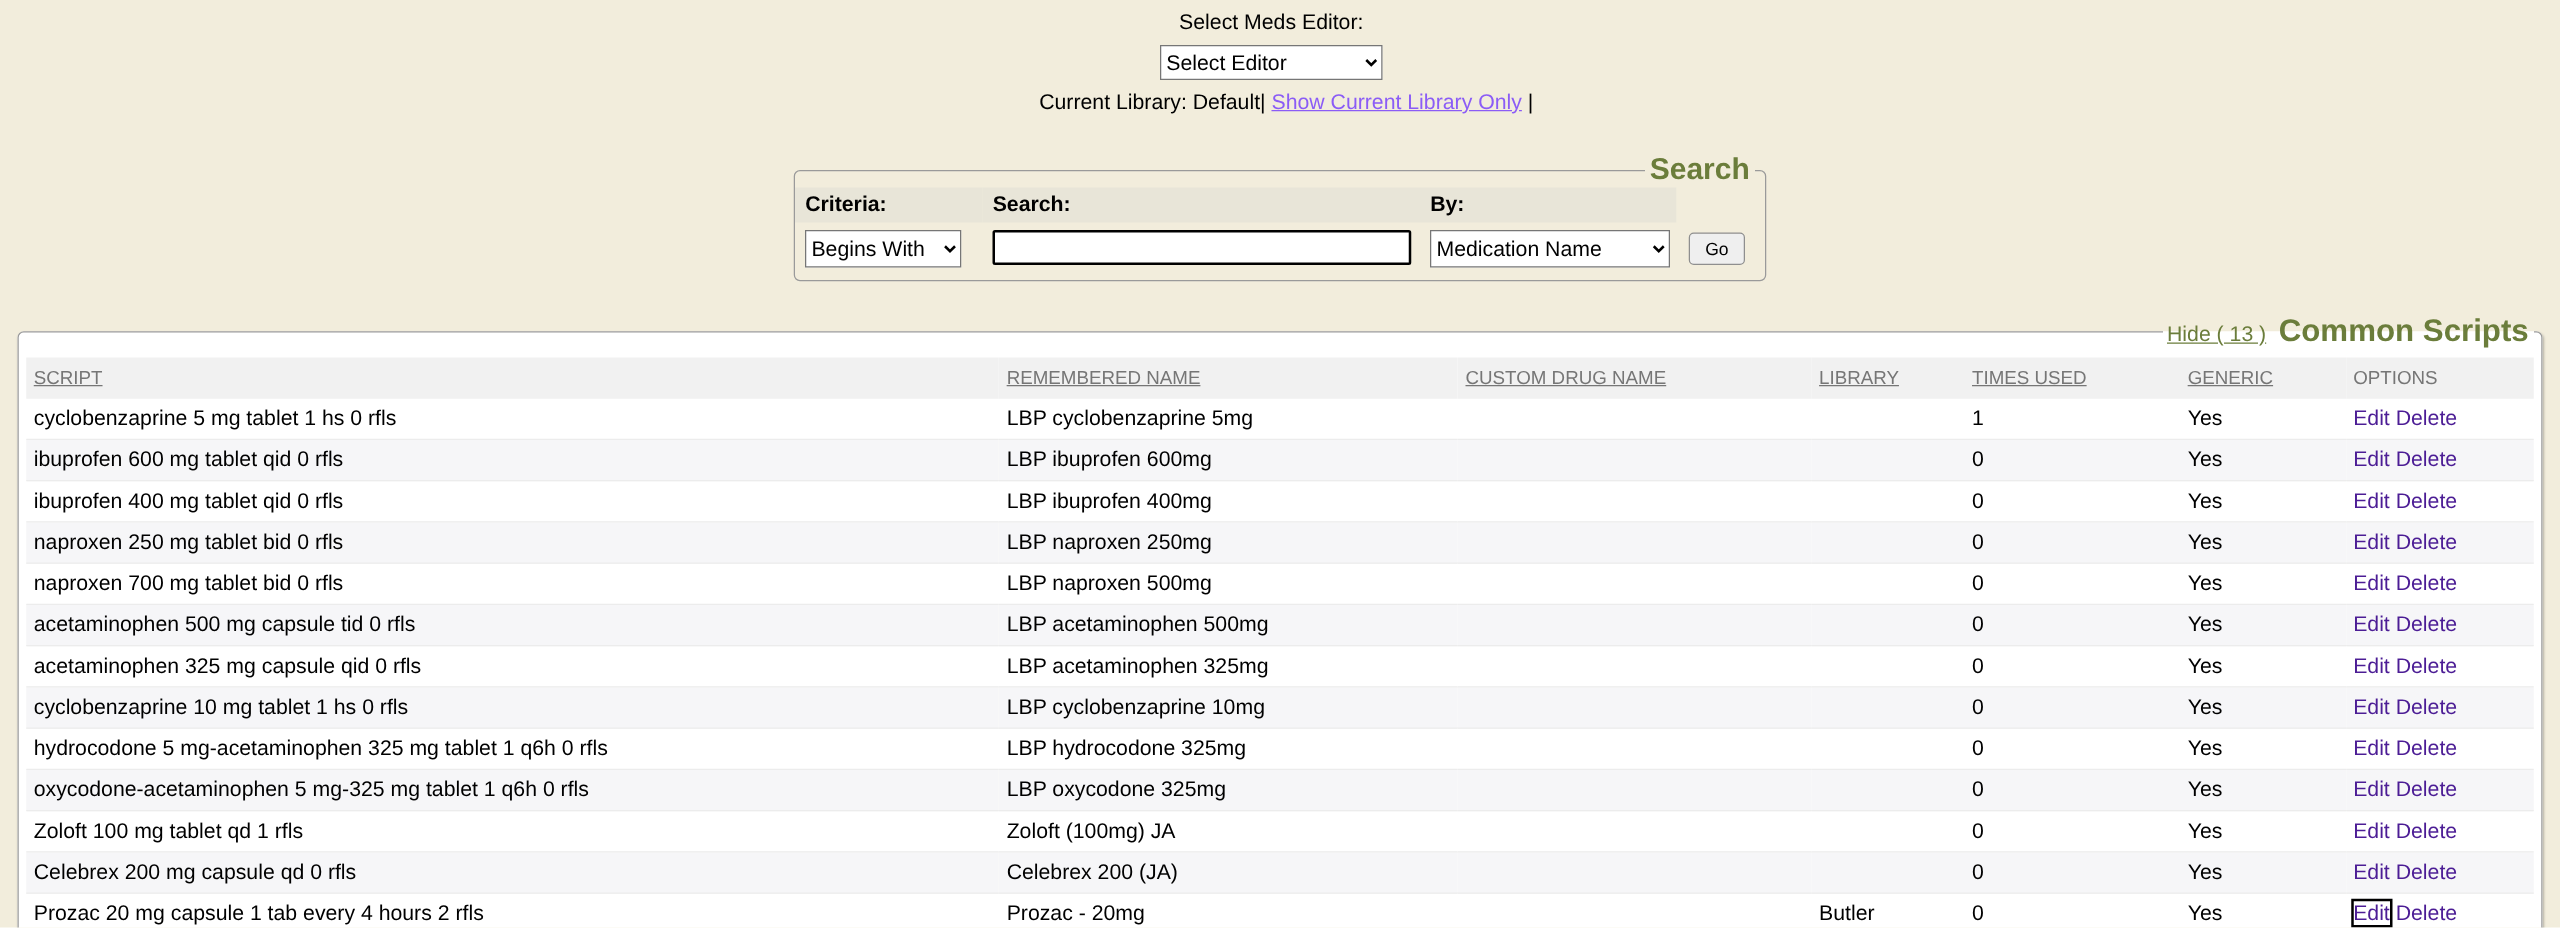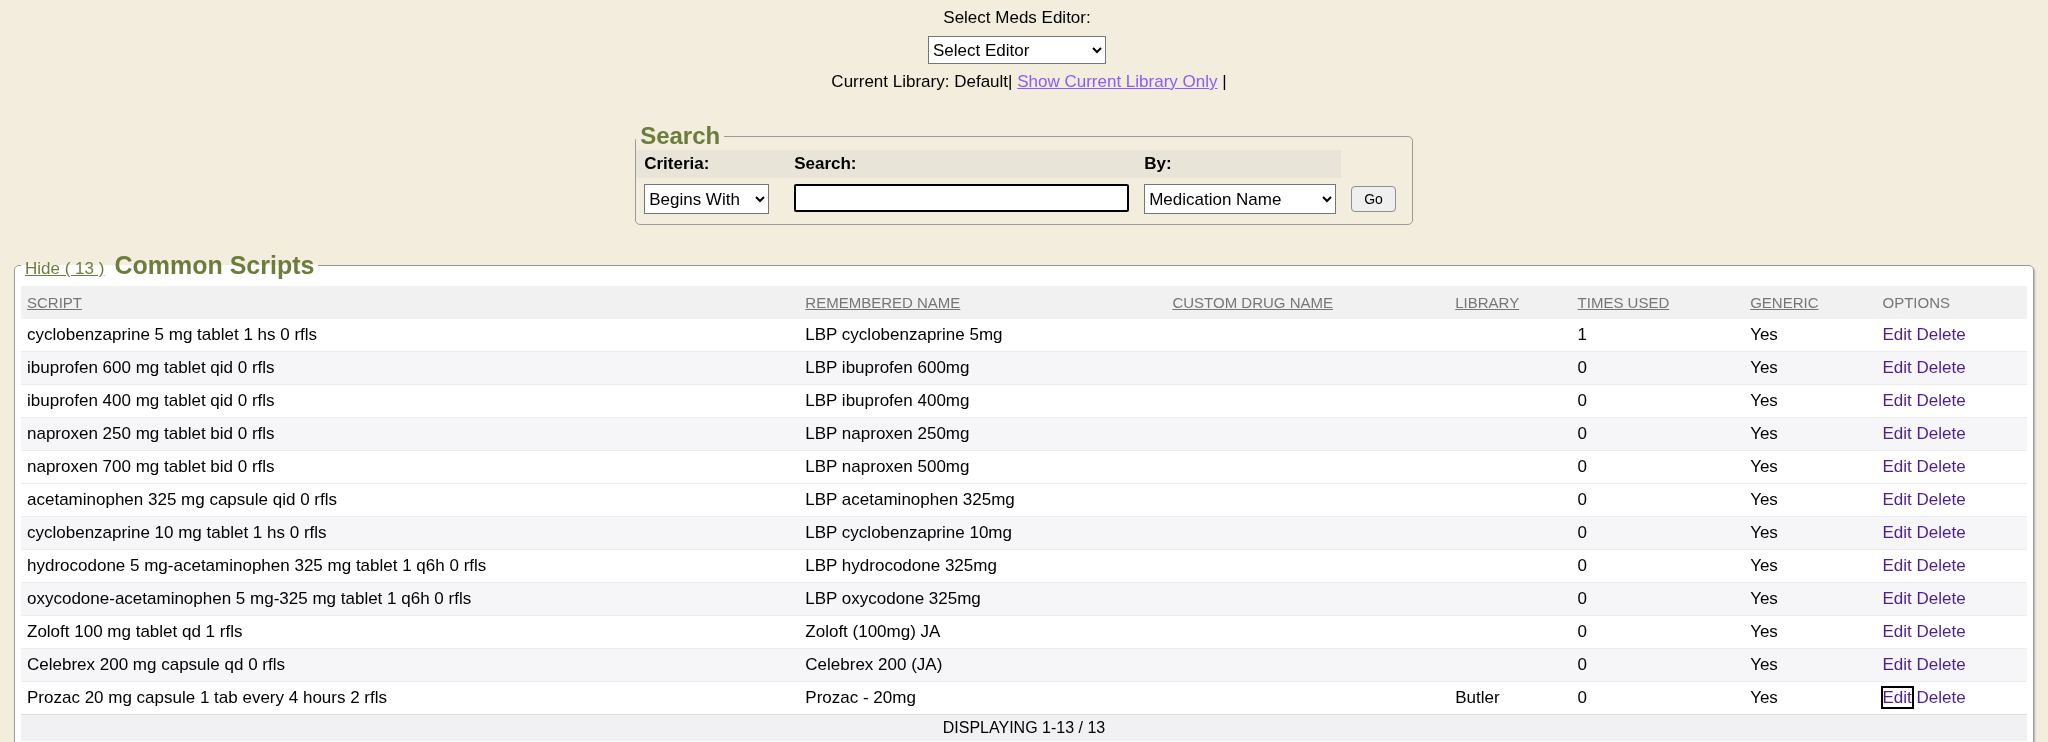--- a/index.html
+++ b/index.html
@@ -20,21 +20,21 @@
   }
   
   .topbar{padding-top:8px;}
   .editor-row{display:flex;justify-content:flex-end;align-items:center;gap:8px;padding-right:14px;flex-direction:column;}
   .editor-row select{width:178px;height:28px;font-size:17px;font-family:inherit;background:#fff;}
   .second-row{display:flex;justify-content:center;align-items:baseline;margin-top:8px;padding:0 16px 0 26px;}
   .library-link-group{white-space:pre;}
   .library-link-group a{color:#8b5cf6;text-decoration:underline;cursor:pointer;}
   
   fieldset{border:1px solid var(--border-gray);border-radius:5px;}
-  legend{color:var(--accent);font-weight:bold;font-size:24px;padding:0 4px;}
+  legend{color:var(--accent);font-weight:bold;font-size:24px;padding:0 4px;text-align:right;}
   .search-fieldset{width:700px;margin:30px auto 0;padding:0 8px 8px 0;background:transparent;}
   .search-grid{display:grid;grid-template-columns:150px 350px 205px auto;}
   .label-cell{background:var(--band-bg);font-weight:bold;padding:4px 8px;}
   .label-cell.empty{background:transparent;}
   .control-cell{padding:6px 8px 2px 8px;}
   .control-cell select{font-size:17px;font-family:inherit;height:30px;background:#fff;}
   .criteria-select{width:125px;}
   .by-select{width:192px;}
   .search-input{width:335px;height:28px;border:2px solid #000;border-radius:2px;font-size:17px;font-family:inherit;padding:0 4px;}
   .go-button{font-size:14px;font-family:inherit;padding:4px 12px;background:#EFEFEF;border:1px solid #8f8f8f;border-radius:4px;margin:2px 0 0 2px;cursor:pointer;}
@@ -153,20 +153,29 @@
         </tr>
         <tr>
           <td>naproxen 700 mg tablet bid 0 rfls</td>
           <td>LBP naproxen 500mg</td>
           <td></td>
           <td></td>
           <td>0</td>
           <td>Yes</td>
           <td><a class="opt-link">Edit</a> <a class="opt-link">Delete</a></td>
         </tr>
+        <tr class="alt">
+          <td>acetaminophen 500 mg capsule tid 0 rfls</td>
+          <td>LBP acetaminophen 500mg</td>
+          <td></td>
+          <td></td>
+          <td>0</td>
+          <td>Yes</td>
+          <td><a class="opt-link">Edit</a> <a class="opt-link">Delete</a></td>
+        </tr>
         <tr>
           <td>acetaminophen 325 mg capsule qid 0 rfls</td>
           <td>LBP acetaminophen 325mg</td>
           <td></td>
           <td></td>
           <td>0</td>
           <td>Yes</td>
           <td><a class="opt-link">Edit</a> <a class="opt-link">Delete</a></td>
         </tr>
         <tr class="alt">

